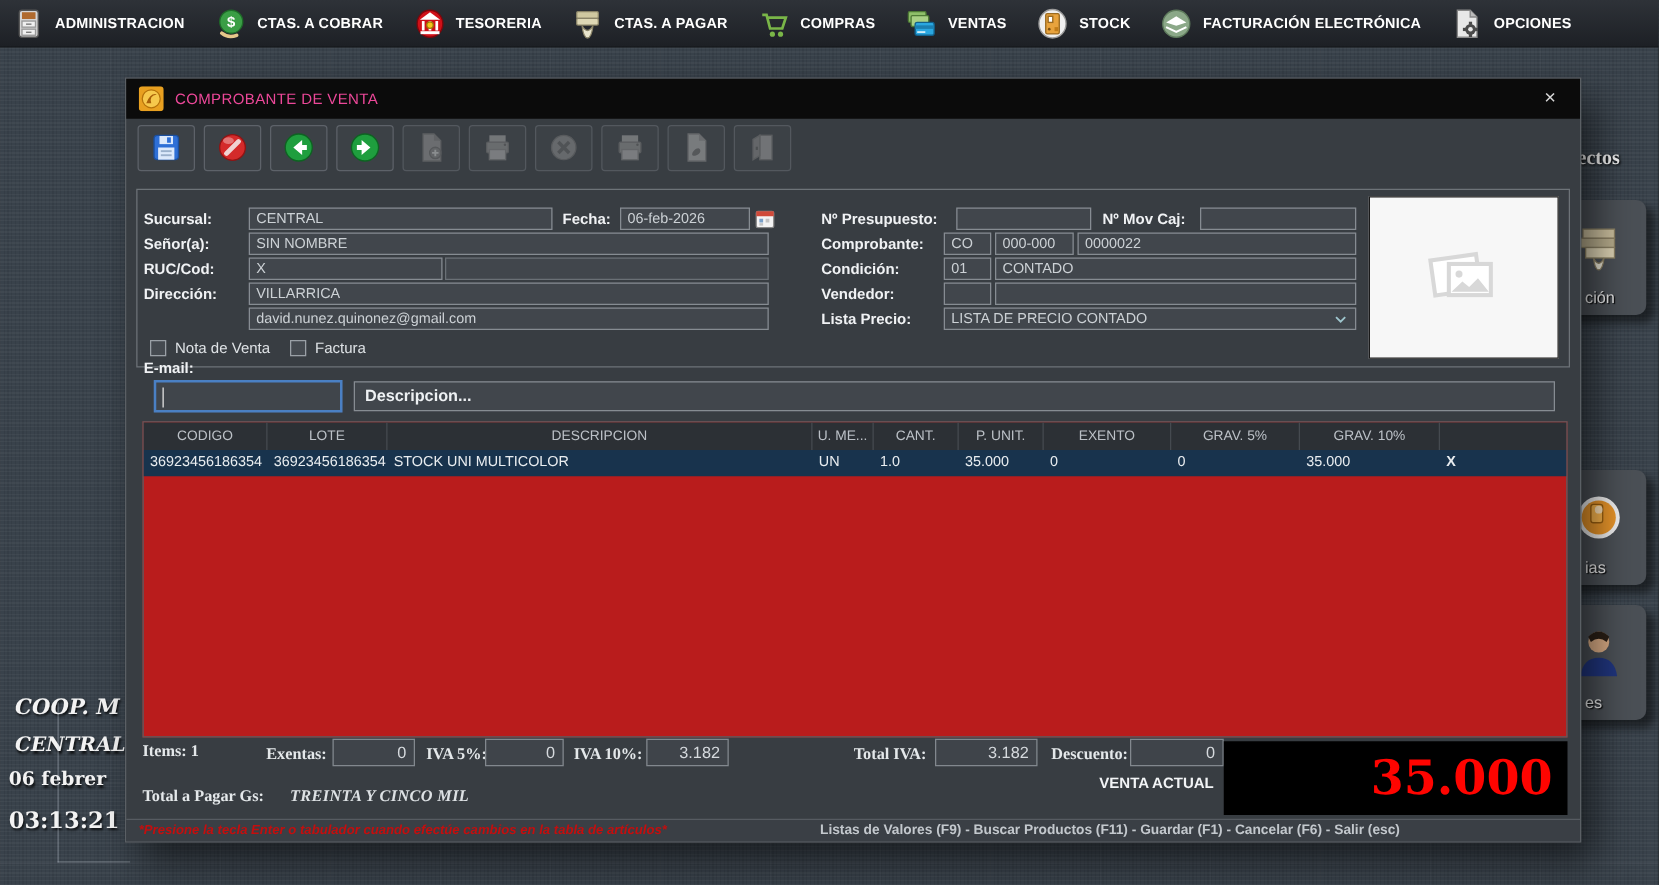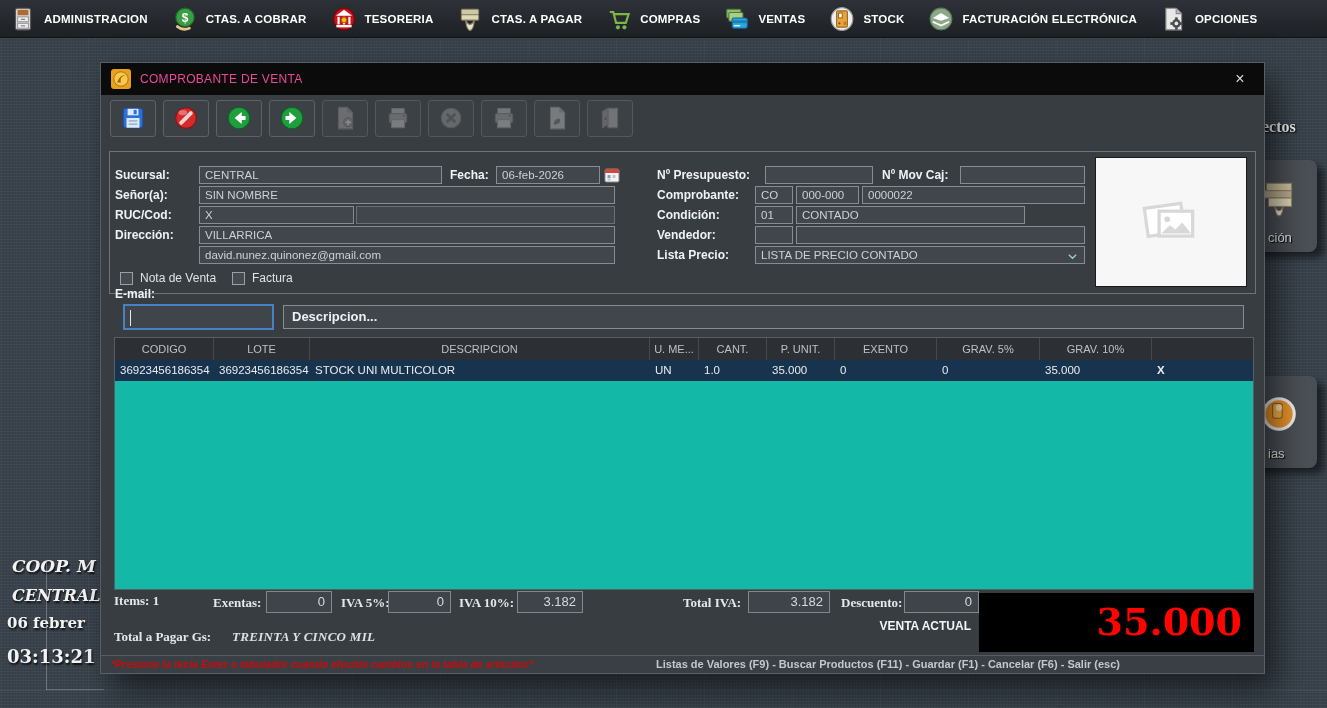--- a/index.html
+++ b/index.html
@@ -69,21 +69,21 @@
     display:flex; align-items:center; justify-content:center; }
   
   .code-input { position:absolute; left:22px; top:241px; width:151px; height:26px;
     background:#40454b; border:2px solid #4a80c4; }
   .caret { position:absolute; left:5px; top:4px; width:1px; height:16px; background:#e8e8e8; }
   .desc-field { position:absolute; left:182px; top:242px; width:961px; height:24px;
     background:#41464c; border:1px solid #868c92; color:#eef1f3;
     font-weight:bold; font-size:13px; line-height:22px; padding-left:8px; }
   
   .grid { position:absolute; left:13px; top:274px; width:1140px; height:253px;
-    background:#14b8a6; border:1px solid #595e63; }
+    background:#b91c1c; border:1px solid #595e63; }
   .grid-head { display:flex; height:22px; background:#2c3035; }
   .grid-head .hc { border-right:1px solid #454a50; color:#bcc1c7; font-size:11px;
     display:flex; align-items:center; justify-content:center; overflow:hidden; white-space:nowrap; }
   .grid-row { display:flex; height:21px; background:#18334d; }
   .grid-row .rc { color:#e9edf0; font-size:11.5px; line-height:21px; padding-left:5px;
     overflow:hidden; white-space:nowrap; }
   .c0{width:99px;} .c1{width:96px;} .c2{width:340px;} .c3{width:49px;} .c4{width:68px;}
   .c5{width:68px;} .c6{width:102px;} .c7{width:103px;} .c8{width:112px;} .c9{width:101px; border-right:none!important;}
   .del-x { color:#ff1515; font-weight:bold; }
   
@@ -133,20 +133,30 @@
     <span class="sc-icon">
       <svg viewBox="0 0 40 40" width="42" height="56">
           <circle cx="20" cy="20" r="16" fill="#f0f0f0"></circle>
           <circle cx="20" cy="20" r="13" fill="#e8952a"></circle>
           <rect x="14" y="10" width="9" height="14" rx="2" fill="#f6b34c" stroke="#9a5f10"></rect>
           <circle cx="20" cy="14" r="3" fill="#fff" opacity=".6"></circle>
         </svg>
     </span>
     <span class="sc-label">ias</span>
   </div>
+  <div class="sc-btn" style="top:484px;">
+    <span class="sc-icon">
+      <svg viewBox="0 0 40 40" width="42" height="56">
+          <circle cx="20" cy="12" r="8" fill="#d8ab84"></circle>
+          <path d="M12 8 q8 -8 16 0 l-2 4 q-6 -5 -12 0 z" fill="#2a1f16"></path>
+          <path d="M6 38 q2 -14 14 -14 q12 0 14 14 z" fill="#20357d"></path>
+        </svg>
+    </span>
+    <span class="sc-label">es</span>
+  </div>
 
   <div class="menubar">
     <div class="menu-item">
       <span class="mi-icon">
         <svg viewBox="0 0 24 24" width="26" height="26">
             <rect x="5" y="2" width="14" height="20" rx="2" fill="#d6d6d6" stroke="#555"></rect>
             <rect x="7" y="3.5" width="10" height="5" fill="#b06a2e"></rect>
             <rect x="7" y="10" width="10" height="4.5" fill="#efefef" stroke="#999"></rect>
             <rect x="7" y="16" width="10" height="4.5" fill="#efefef" stroke="#999"></rect>
             <rect x="10" y="11.8" width="4" height="1" fill="#777"></rect>
@@ -380,21 +390,21 @@
       <span class="flabel" style="left:772px; top:14px;">Nº Mov Caj:</span>
       <span class="ffield" style="left:850px; top:14px; width:125px;"></span>
 
       <span class="flabel" style="left:547px; top:34px;">Comprobante:</span>
       <span class="ffield" style="left:645px; top:34px; width:38px;">CO</span>
       <span class="ffield" style="left:686px; top:34px; width:63px;">000-000</span>
       <span class="ffield" style="left:752px; top:34px; width:223px;">0000022</span>
 
       <span class="flabel" style="left:547px; top:54px;">Condición:</span>
       <span class="ffield" style="left:645px; top:54px; width:38px;">01</span>
-      <span class="ffield" style="left:686px; top:54px; width:229px;">CONTADO</span>
+      <span class="ffield" style="left:686px; top:54px; width:289px;">CONTADO</span>
 
       <span class="flabel" style="left:547px; top:74px;">Vendedor:</span>
       <span class="ffield" style="left:645px; top:74px; width:38px;"></span>
       <span class="ffield" style="left:686px; top:74px; width:289px;"></span>
 
       <span class="flabel" style="left:547px; top:94px;">Lista Precio:</span>
       <span class="ffield" style="left:645px; top:94px; width:330px;">
         <span>LISTA DE PRECIO CONTADO</span>
         <span class="combo-chevron">
           <svg viewBox="0 0 12 12" width="11" height="11">

